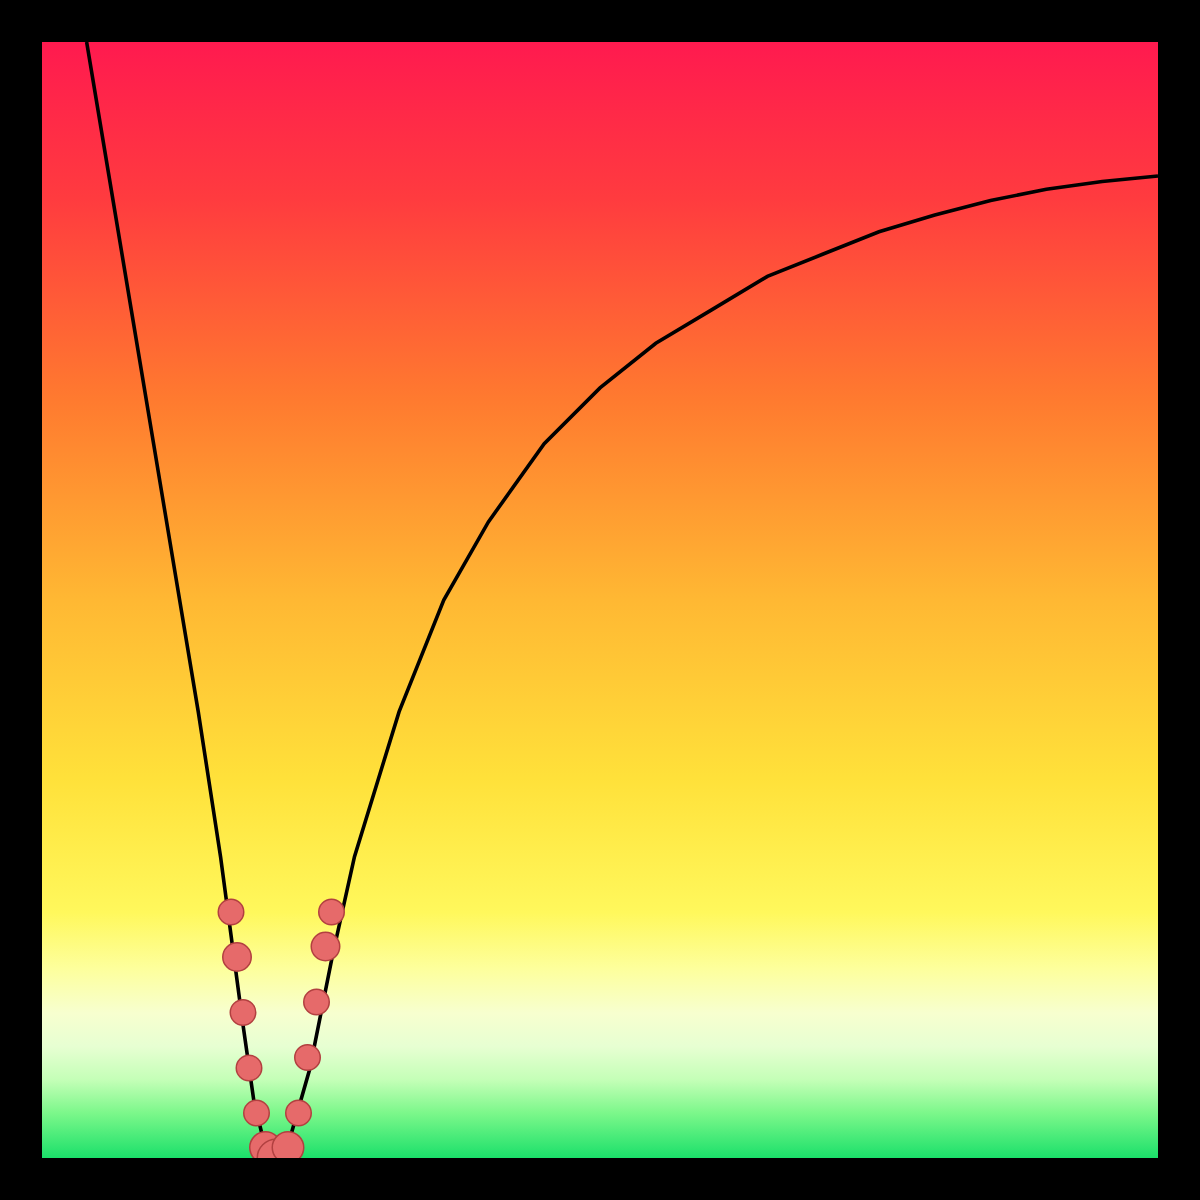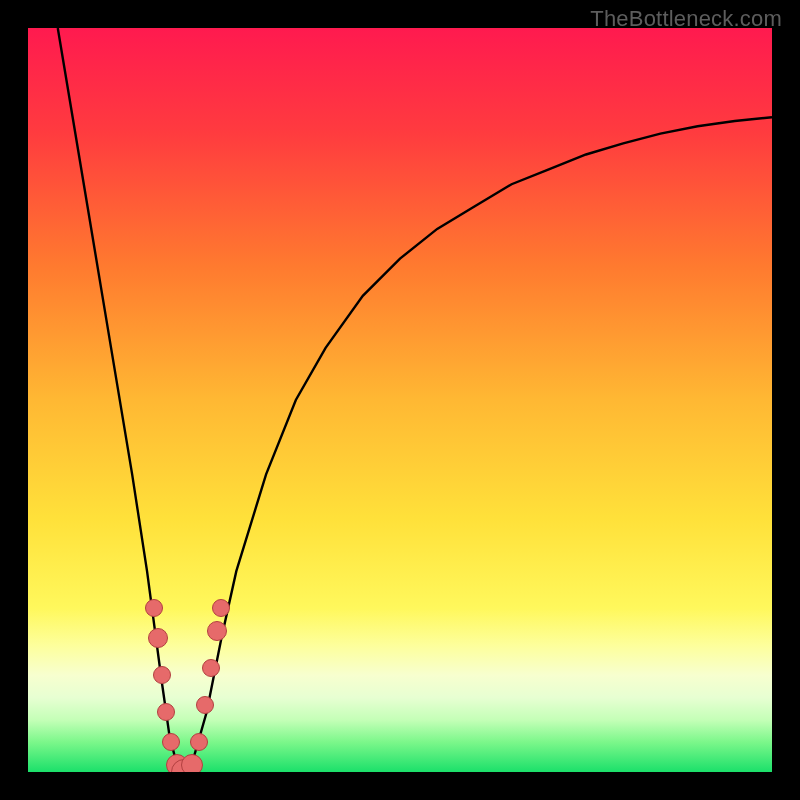--- a/index.html
+++ b/index.html
@@ -90,14 +90,13 @@
         <div class="marker" style="left: 156.24px; top: 744px; width: 24px; height: 24px;"></div>
         <div class="marker" style="left: 163.68px; top: 736.56px; width: 20px; height: 20px;"></div>
         <div class="marker" style="left: 171.12px; top: 714.24px; width: 16px; height: 16px;"></div>
         <div class="marker" style="left: 177.072px; top: 677.04px; width: 16px; height: 16px;"></div>
         <div class="marker" style="left: 183.024px; top: 639.84px; width: 16px; height: 16px;"></div>
         <div class="marker" style="left: 188.976px; top: 602.64px; width: 18px; height: 18px;"></div>
         <div class="marker" style="left: 193.44px; top: 580.32px; width: 16px; height: 16px;"></div>
       </div>
   </div>
 
-  <div class="watermark">TheBottleneck.com</div>
 </div>
 
 </body></html>

